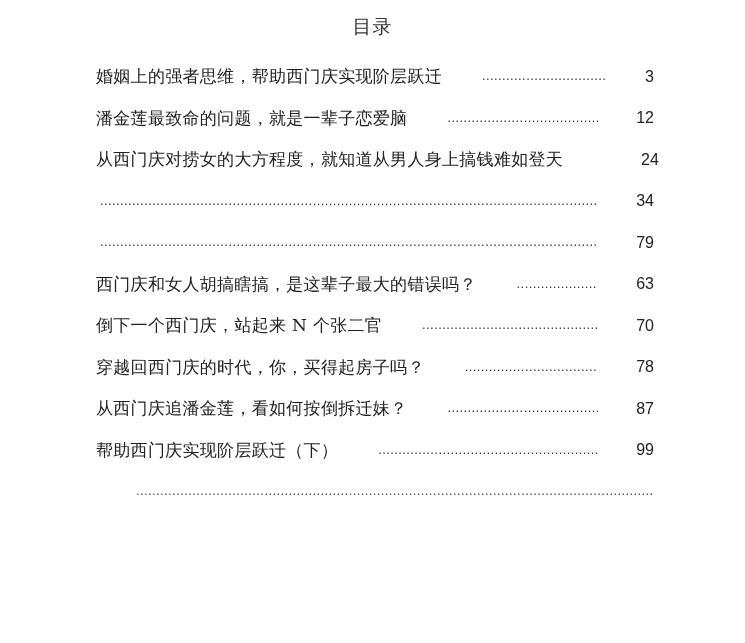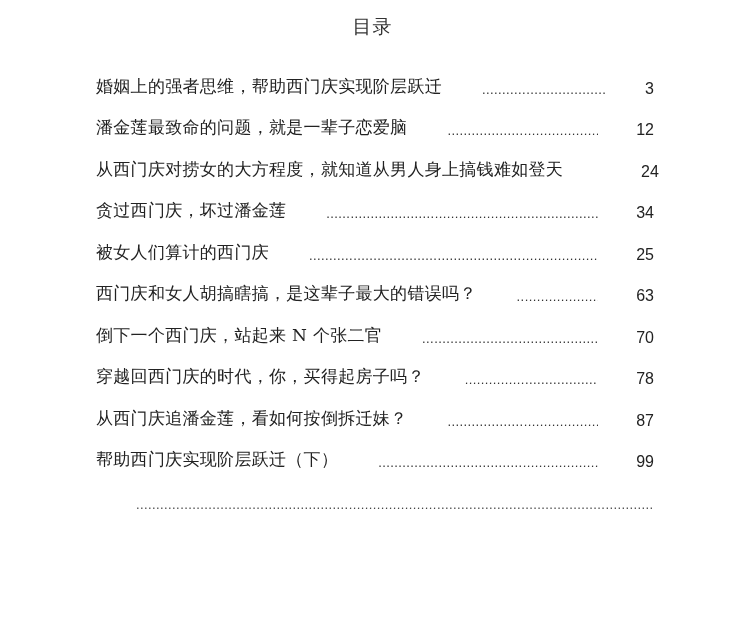--- a/index.html
+++ b/index.html
@@ -36,21 +36,21 @@
       position: absolute;
       top: 56px;
       left: 96px;
       width: 558px;
       margin: 0;
       padding: 0;
       list-style: none;
     }
     .toc-entry {
       display: flex;
-      align-items: flex-end;
+      align-items: center;
       height: 41.5px;
       font-size: 17px;
       color: #222222;
       white-space: nowrap;
       cursor: pointer;
       gap: 36px;
     }
     .toc-entry .label {
       flex: 0 0 auto;
       letter-spacing: 0.3px;
@@ -96,28 +96,26 @@
       <span class="label">潘金莲最致命的问题，就是一辈子恋爱脑</span>
       <span class="leader"></span>
       <span class="page-num">12</span>
     </li>
     <li class="toc-entry">
       <span class="label">从西门庆对捞女的大方程度，就知道从男人身上搞钱难如登天</span>
       <span class="leader"></span>
       <span class="page-num">24</span>
     </li>
     <li class="toc-entry">
-      <span class="label">贪过西门庆，坏过潘金莲</span>
       <span class="leader"></span>
       <span class="page-num">34</span>
     </li>
     <li class="toc-entry">
-      <span class="label">被女人们算计的西门庆</span>
       <span class="leader"></span>
-      <span class="page-num">25</span>
+      <span class="page-num">79</span>
     </li>
     <li class="toc-entry">
       <span class="label">西门庆和女人胡搞瞎搞，是这辈子最大的错误吗？</span>
       <span class="leader"></span>
       <span class="page-num">63</span>
     </li>
     <li class="toc-entry">
       <span class="label">倒下一个西门庆，站起来 N 个张二官</span>
       <span class="leader"></span>
       <span class="page-num">70</span>

